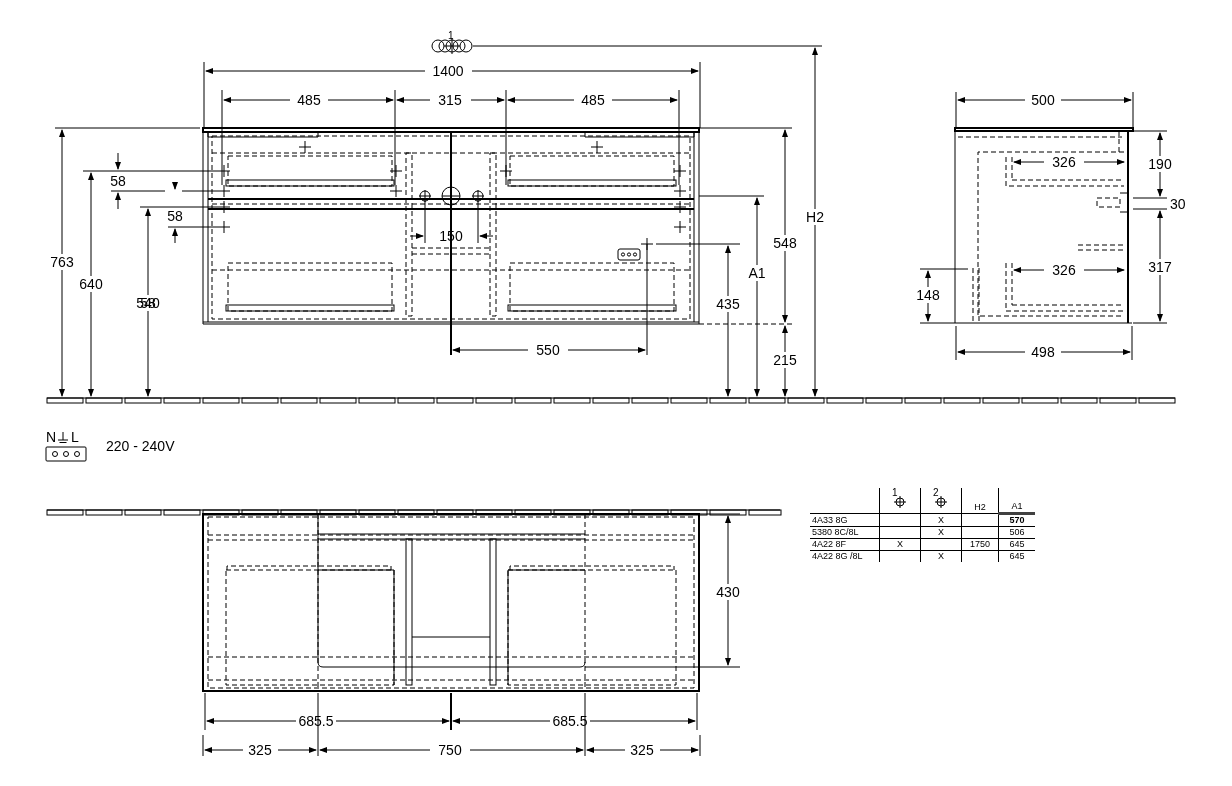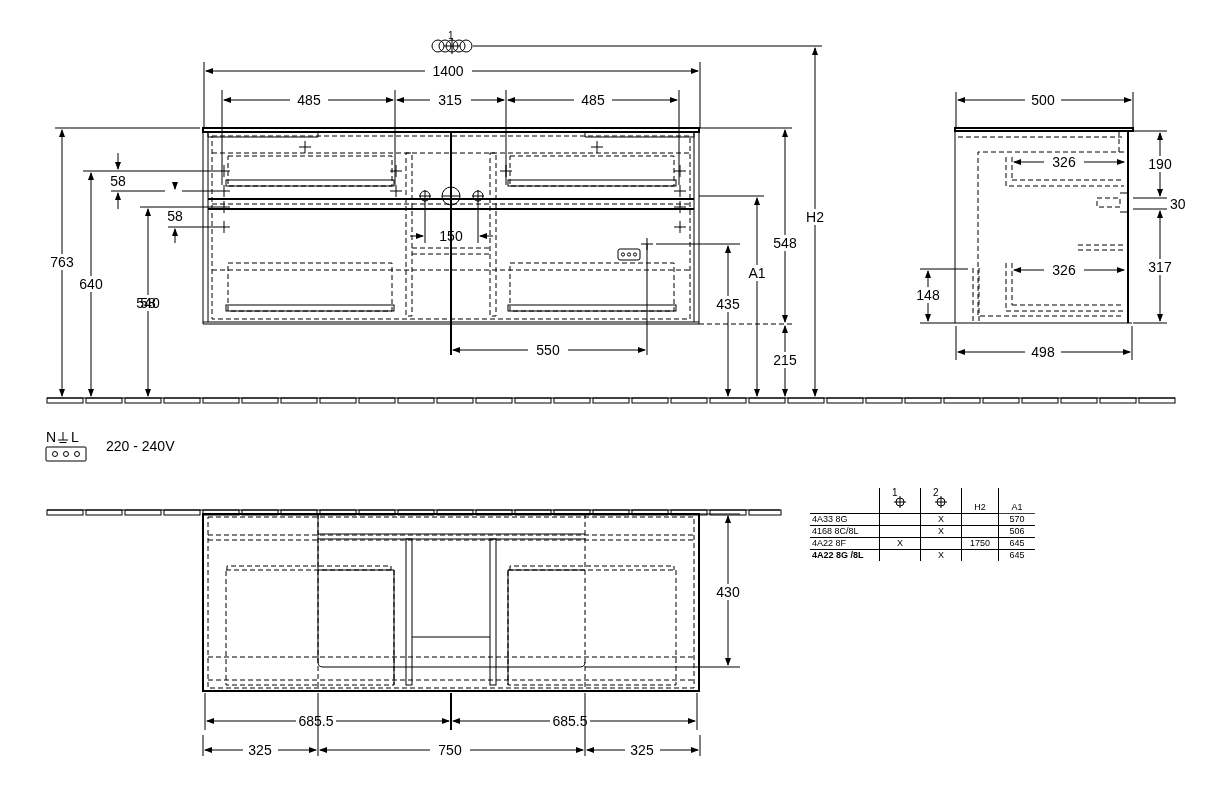--- a/index.html
+++ b/index.html
@@ -398,37 +398,37 @@
       <th class="c3 vl">H2</th>
       <th class="c4 vl">A1</th>
     </tr>
   </thead>
   <tbody>
     <tr class="body" style="border-top:1px solid #000;">
       <td class="model" style="border-top:1px solid #000;">4A33 8G</td>
       <td class="c1 vl" style="border-top:1px solid #000;"></td>
       <td class="c2 vl" style="border-top:1px solid #000;">X</td>
       <td class="c3 vl" style="border-top:1px solid #000;"></td>
-      <td class="c4 vl" style="border-top:1px solid #404040;">570</td>
+      <td class="c4 vl" style="border-top:3px solid #404040;font-weight:bold;">570</td>
     </tr>
     <tr class="body">
-      <td class="model">4168 8C/8L</td>
+      <td class="model">5380 8C/8L</td>
       <td class="c1 vl"></td>
       <td class="c2 vl">X</td>
       <td class="c3 vl"></td>
       <td class="c4 vl">506</td>
     </tr>
     <tr class="body">
       <td class="model">4A22 8F</td>
       <td class="c1 vl">X</td>
       <td class="c2 vl"></td>
       <td class="c3 vl">1750</td>
       <td class="c4 vl">645</td>
     </tr>
     <tr class="body" style="">
-      <td class="model" style="border-bottom:none;font-weight:bold;">4A22 8G /8L</td>
+      <td class="model" style="border-bottom:none;">4A22 8G /8L</td>
       <td class="c1 vl" style="border-bottom:none;"></td>
       <td class="c2 vl" style="border-bottom:none;">X</td>
       <td class="c3 vl" style="border-bottom:none;"></td>
       <td class="c4 vl" style="border-bottom:none;">645</td>
     </tr>
   </tbody>
 </table>
 
 </body></html>

